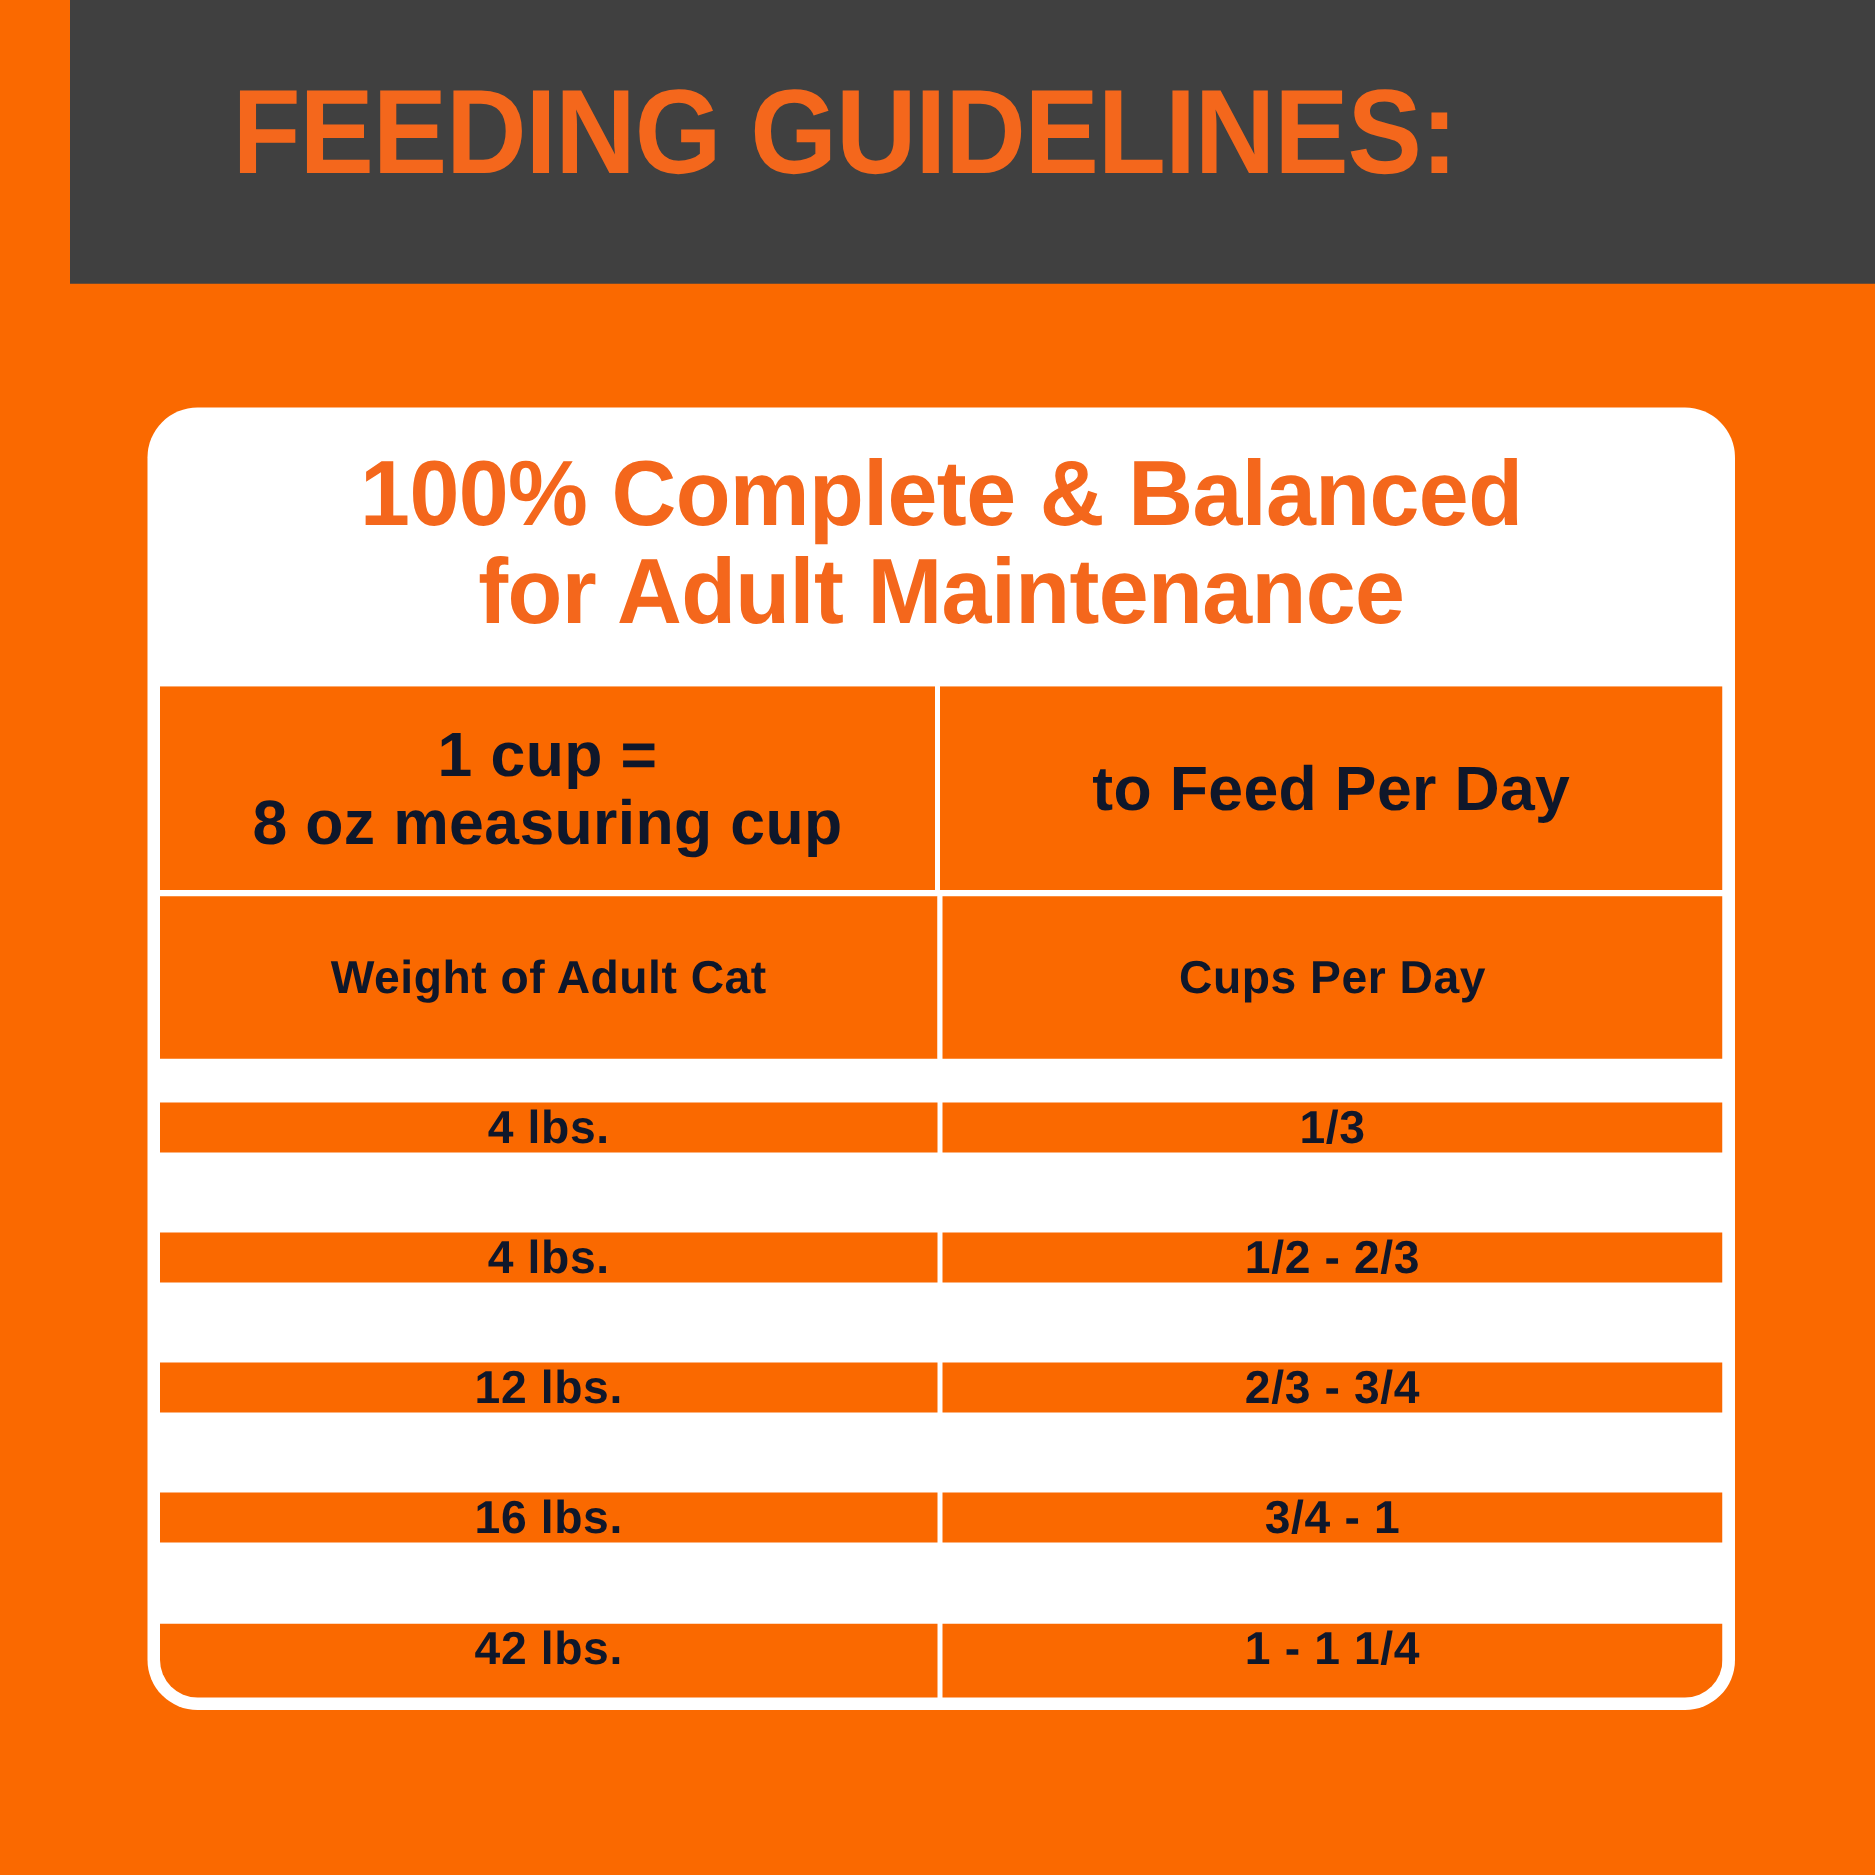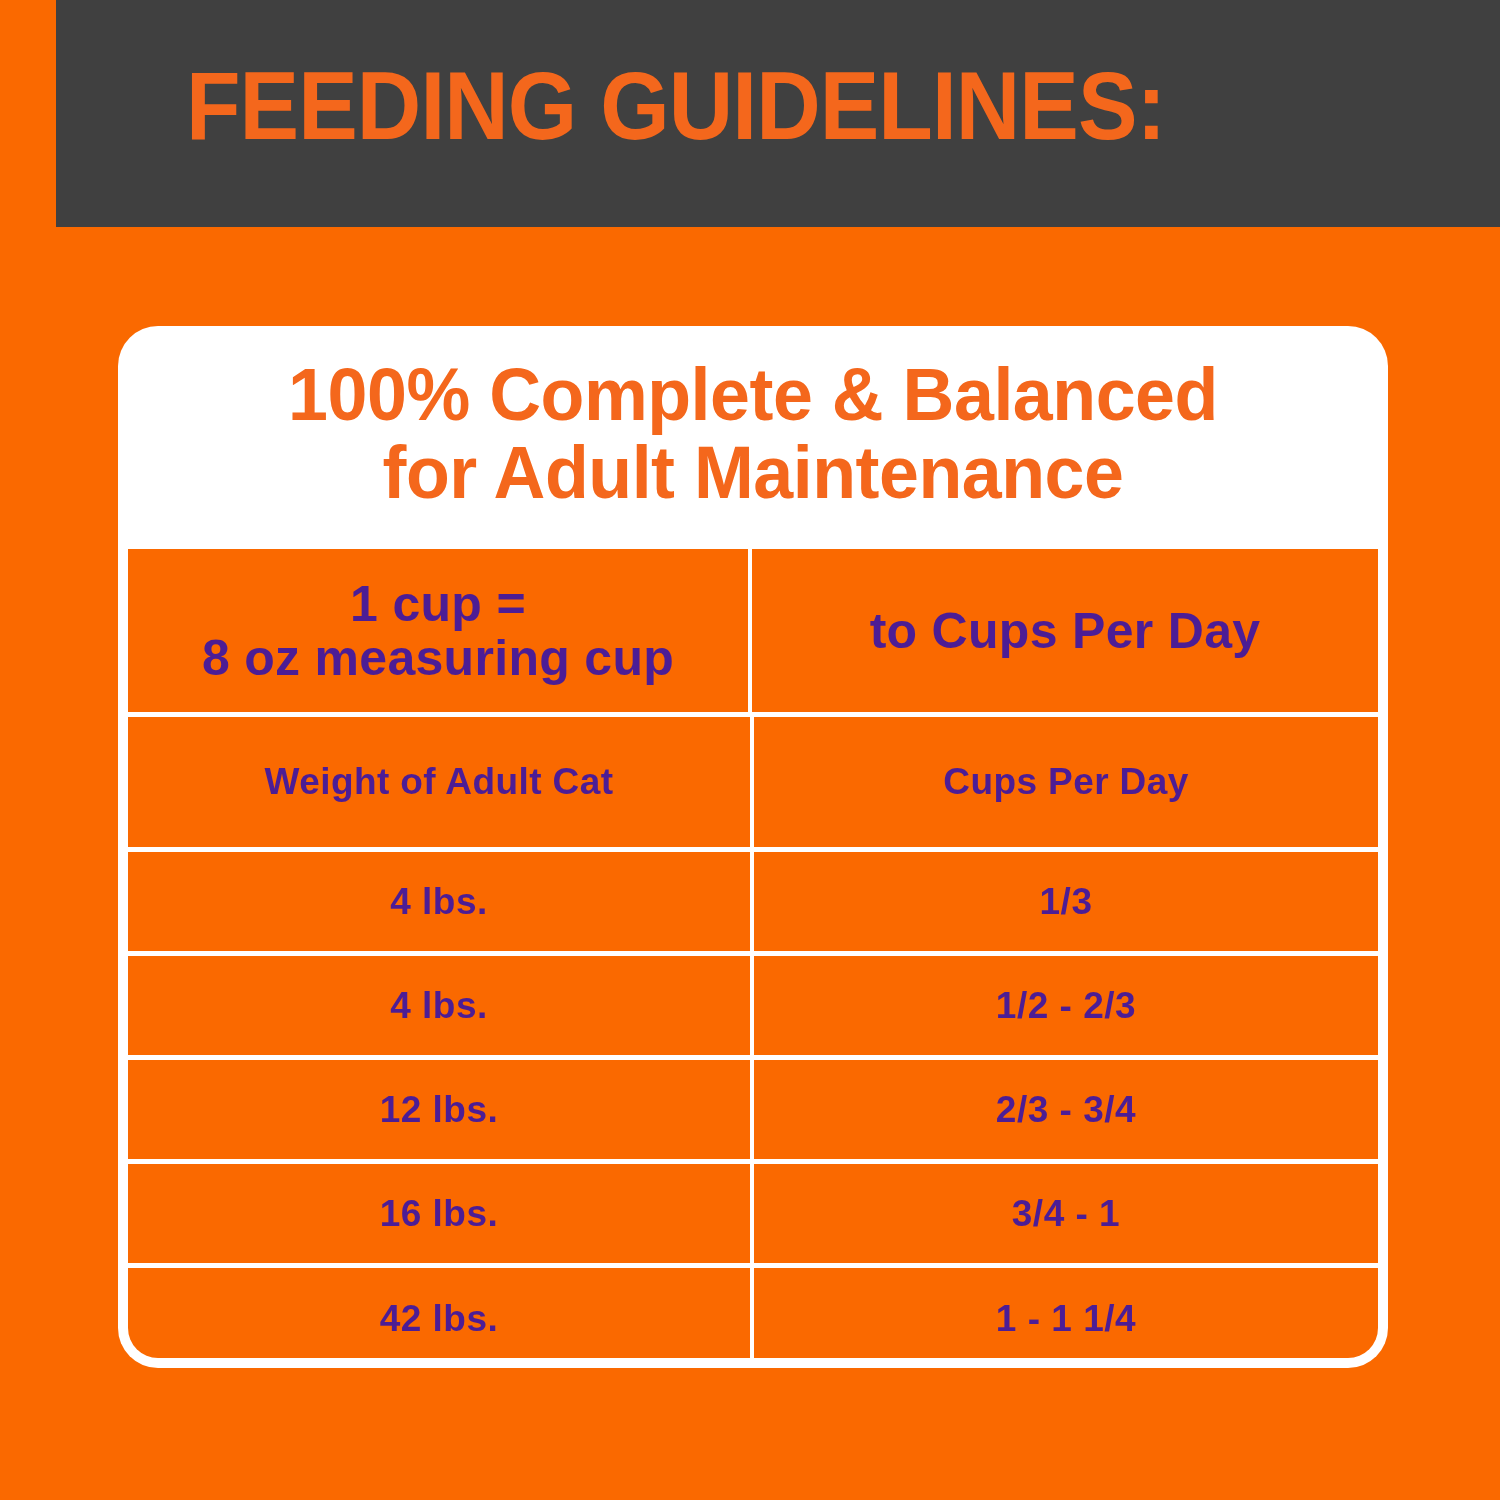--- a/index.html
+++ b/index.html
@@ -92,21 +92,21 @@
   }
 
   .trow {
     display: flex;
     width: 100%;
     box-sizing: border-box;
   }
 
   .tcell {
     background: #fa6900;
-    color: #4c1d95;
+    color: #0f172a;
     display: flex;
     align-items: center;
     justify-content: center;
     text-align: center;
     font-family: "Liberation Sans Narrow", "Liberation Sans", sans-serif;
     font-weight: bold;
     box-sizing: border-box;
   }
 
   .col-left  { width: 622px; }
@@ -127,21 +127,21 @@
 
   
   .row-subheader { height: 130px; }
   .row-subheader .tcell {
     font-size: 37px;
     line-height: 40px;
     letter-spacing: 0.4px;
   }
 
   
-  .row-data { height: 99px; }
+  .row-data { height: 99px; align-items: center; }
   .row-data .tcell {
     font-size: 37px;
     line-height: 40px;
     letter-spacing: 0.5px;
   }
 
   .row-data.row-last { height: 123px; }
   .row-data.row-last .tcell { padding-bottom: 22px; }
 
   .mline { display: block; }
@@ -167,21 +167,21 @@
       <div class="trow row-header">
         <div class="tcell col-left">
           <div>
             <span class="mline">1 cup =</span>
             <span class="mline">8 oz measuring cup</span>
           </div>
         </div>
         <div class="gap-v"></div>
         <div class="tcell col-right">
           <div>
-            <span class="mline">to Cups Per Day</span>
+            <span class="mline">to Feed Per Day</span>
           </div>
         </div>
       </div>
 
       <div class="gap-h"></div>
 
       <div class="trow row-subheader">
         <div class="tcell col-left">Weight of Adult Cat</div>
         <div class="gap-v"></div>
         <div class="tcell col-right">Cups Per Day</div>

